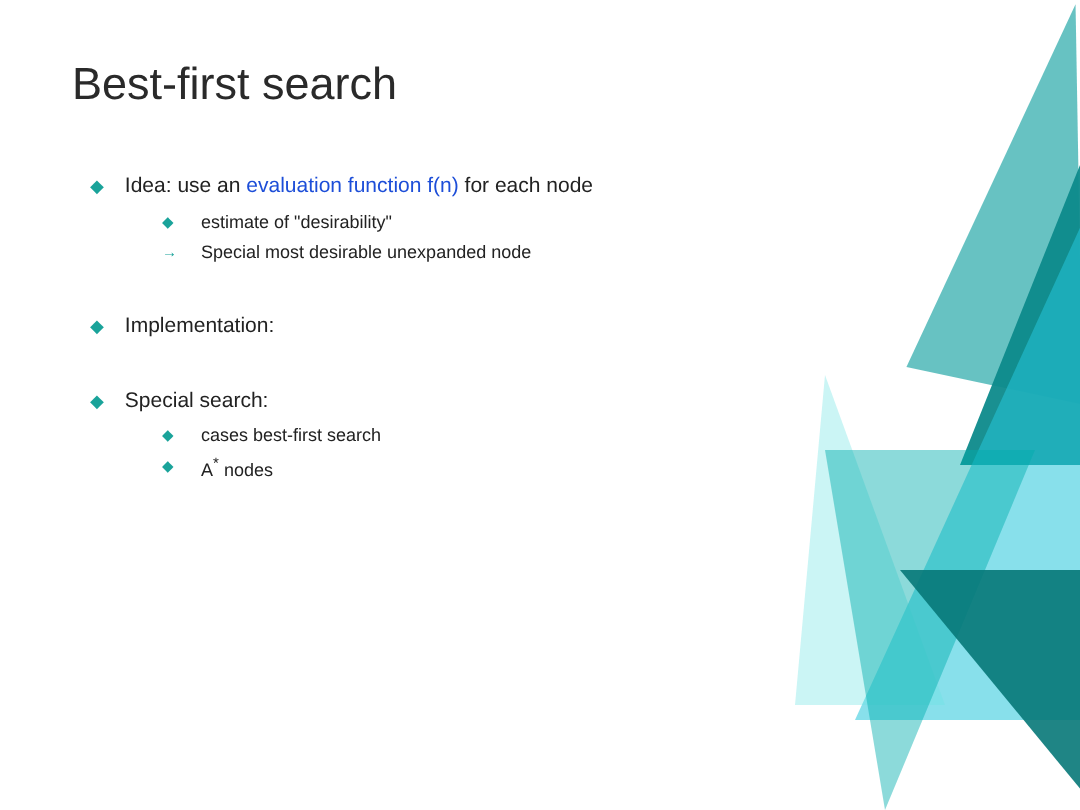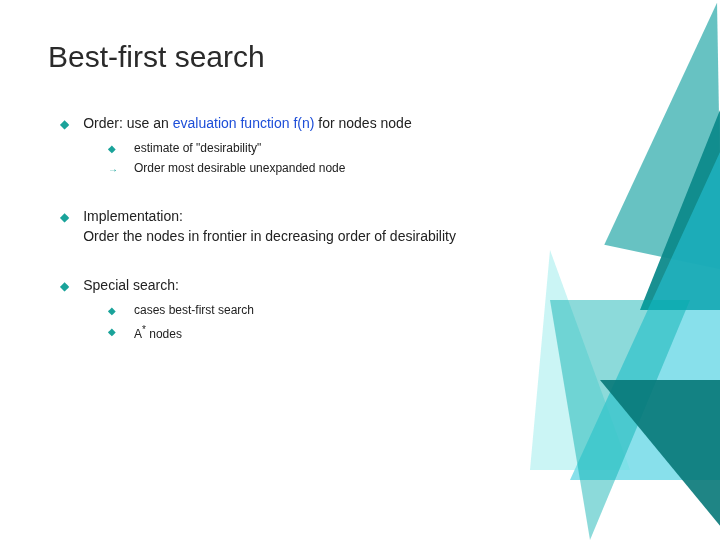--- a/index.html
+++ b/index.html
@@ -112,39 +112,38 @@
 
 <div class="slide">
 
   <h1 class="title">Best-first search</h1>
 
   <div class="content">
 
     <div class="l1">
       <span class="bullet">◆</span>
       <span class="text">
-        <span>Order: use an </span><span class="hl">evaluation function </span><span class="hl it">f(n)</span><span> for nodes node</span>
+        <span>Idea: use an </span><span class="hl">evaluation function </span><span class="hl it">f(n)</span><span> for each node</span>
       </span>
     </div>
     <div class="l2-group">
       <div class="l2">
         <span class="bullet">◆</span>
         <span class="text">estimate of "desirability"</span>
       </div>
       <div class="l2">
         <span class="bullet">→</span>
-        <span class="text">Order most desirable unexpanded node</span>
+        <span class="text">Special most desirable unexpanded node</span>
       </div>
     </div>
 
     <div class="l1">
       <span class="bullet">◆</span>
       <span class="text">
         <span class="ui">Implementation</span><span>:</span><br>
-        <span>Order the nodes in frontier in decreasing order of desirability</span>
       </span>
     </div>
 
     <div class="gap"></div>
 
     <div class="l1">
       <span class="bullet">◆</span>
       <span class="text">Special search:</span>
     </div>
     <div class="l2-group tight">

